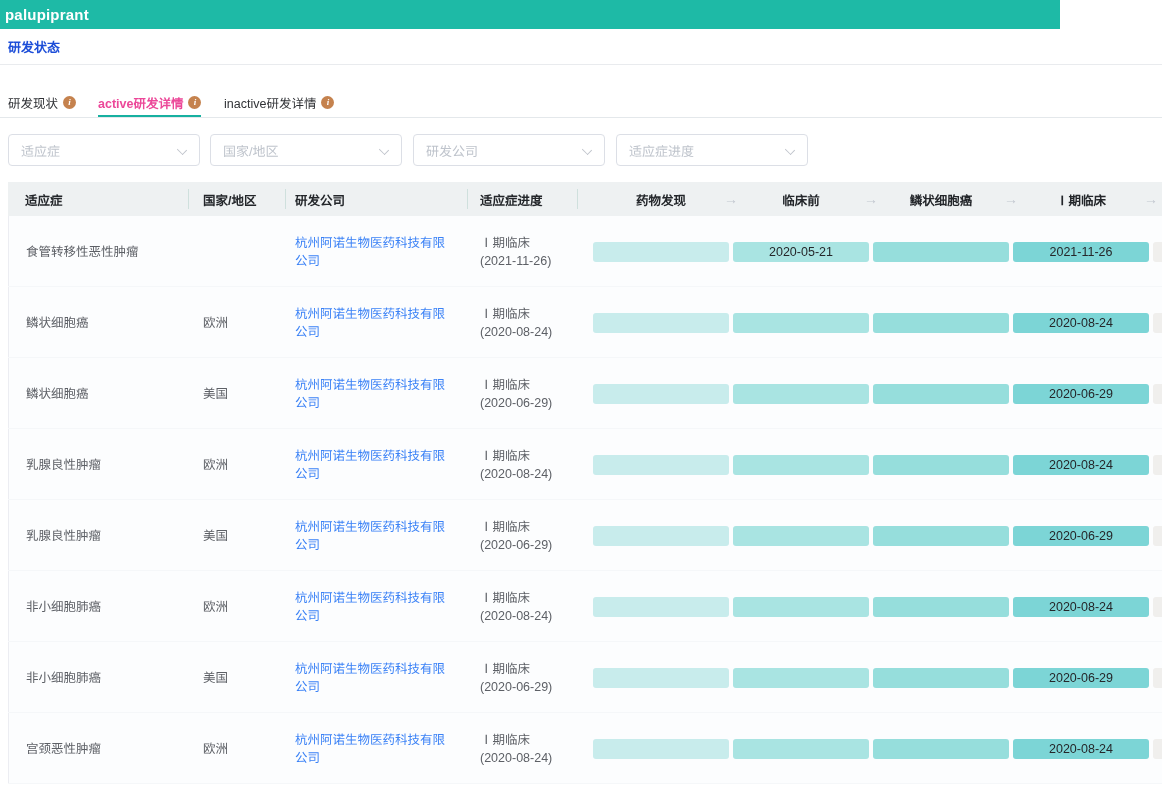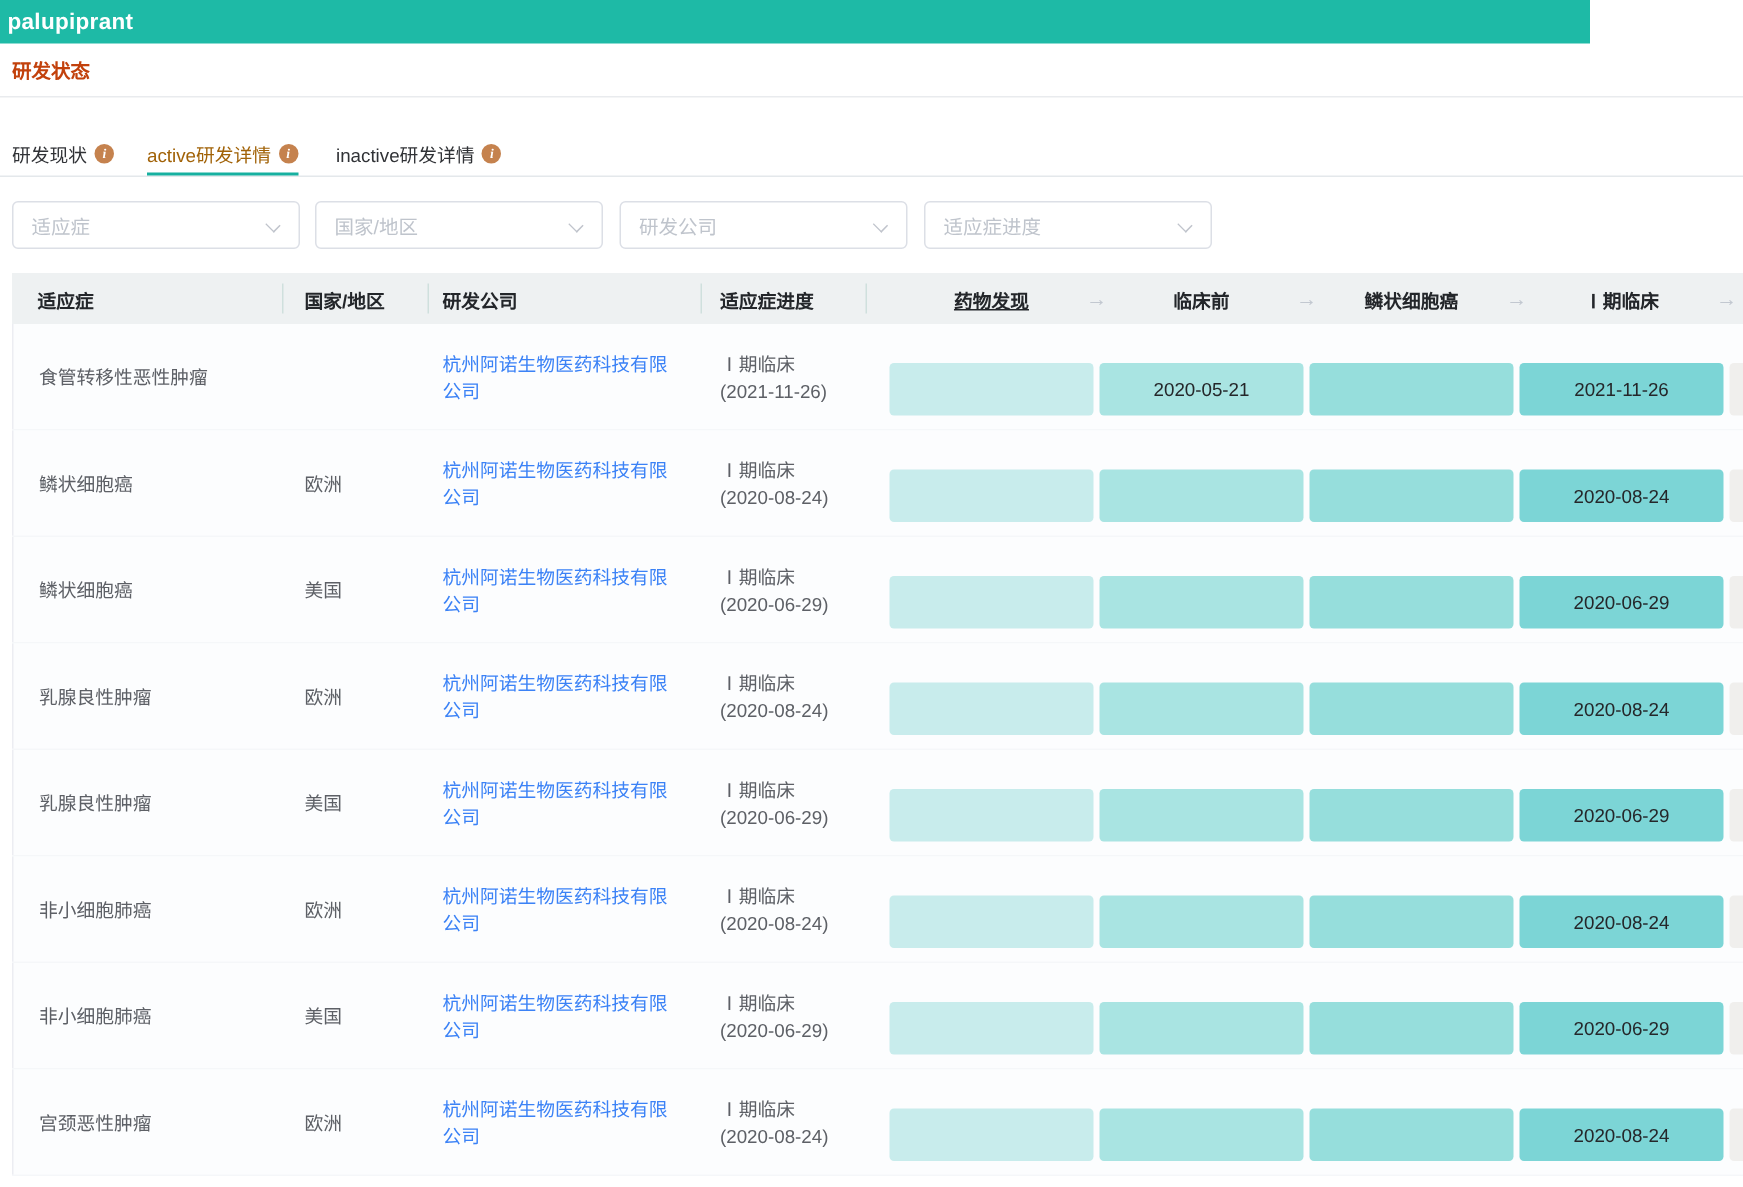--- a/index.html
+++ b/index.html
@@ -8,29 +8,29 @@
   .stage { position:relative; width:1162px; height:791px; background:#fff; }
 
   
   .topbar { position:absolute; left:0; top:0; width:1060px; height:29px;
     display:flex; align-items:center; padding-left:5px; }
   .topbar .drug { color:#fff; font-size:15px; font-weight:bold; letter-spacing:.2px; }
 
   
   .title-strip { position:absolute; left:0; top:29px; width:1162px; height:36px;
     border-bottom:1px solid #e9ebee; display:flex; align-items:center; padding-left:8px; }
-  .title-strip .t { font-size:13px; font-weight:bold; color:#c2410c; }
+  .title-strip .t { font-size:13px; font-weight:bold; color:#1d4ed8; }
 
   
   .tabs { position:absolute; left:0; top:65px; width:1162px; height:53px;
     border-bottom:1px solid #e4e8eb; }
   .tab { position:absolute; top:25px; height:24px; display:flex; align-items:center;
     gap:5px; cursor:pointer; }
   .tab .lbl { font-size:12.5px; color:#303236; white-space:nowrap; }
-  .tab.active .lbl { color:#a16207; font-weight:normal; }
+  .tab.active .lbl { color:#ec4899; font-weight:bold; }
   .tab .underline { position:absolute; left:0; right:0; top:25px; height:2px;
     background:#17b0a0; display:none; }
   .tab.active .underline { display:block; }
   .info-icon { width:13px; height:13px; border-radius:50%; background:#c5824e;
     color:#fff; font-size:9px; font-weight:bold; font-style:italic;
     font-family:"Liberation Serif", serif;
     display:inline-flex; align-items:center; justify-content:center; flex:0 0 13px; }
 
   
   .filters { position:absolute; left:0; top:134px; width:1162px; height:32px; }
@@ -61,21 +61,21 @@
   .row-bg { position:absolute; left:8px; top:0; width:1154px; height:71px;
     background:#fcfdfe; border-left:1px solid #ecedf2; }
   .row::after { content:""; position:absolute; left:8px; bottom:0; width:1154px;
     height:1px; background:#f5f7f9; }
   .cell { position:absolute; top:0; height:71px; display:flex; flex-direction:column;
     justify-content:center; font-size:12.5px; color:#5d6066; line-height:18px; }
   .cell.c1 { left:26px; width:160px; }
   .cell.c2 { left:203px; width:78px; }
   .cell.c3 { left:295px; width:158px; color:#3b82f6; }
   .cell.c4 { left:480px; width:95px; }
-  .seg { position:absolute; top:26px; height:35px; width:136px; border-radius:3px;
+  .seg { position:absolute; top:26px; height:20px; width:136px; border-radius:3px;
     display:flex; align-items:center; justify-content:center;
     font-size:12.5px; color:#25272a; }
   .seg.next { border-radius:3px 0 0 3px; }
 </style>
 </head>
 <body>
 
 <div class="stage">
 
   <header class="topbar" style="background: rgb(30, 186, 166);">
@@ -125,21 +125,21 @@
 
   <div class="thead" id="thead">
       <div class="th" style="left: 17px;">适应症</div>
       <div class="th" style="left: 195px;">国家/地区</div>
       <div class="th" style="left: 287px;">研发公司</div>
       <div class="th" style="left: 472px;">适应症进度</div>
       <div class="th-sep" style="left: 180px;"></div>
       <div class="th-sep" style="left: 277px;"></div>
       <div class="th-sep" style="left: 459px;"></div>
       <div class="th-sep" style="left: 569px;"></div>
-      <div class="phase-label" style="left: 585px; text-decoration: underline;">药物发现</div>
+      <div class="phase-label" style="left: 585px;">药物发现</div>
       <div class="phase-arrow" style="left: 713px;">→</div>
       <div class="phase-label" style="left: 725px;">临床前</div>
       <div class="phase-arrow" style="left: 853px;">→</div>
       <div class="phase-label" style="left: 865px;">鳞状细胞癌</div>
       <div class="phase-arrow" style="left: 993px;">→</div>
       <div class="phase-label" style="left: 1005px;">Ⅰ期临床</div>
       <div class="phase-arrow" style="left: 1133px;">→</div>
     </div>
 
   <div class="tbody" id="tbody">

